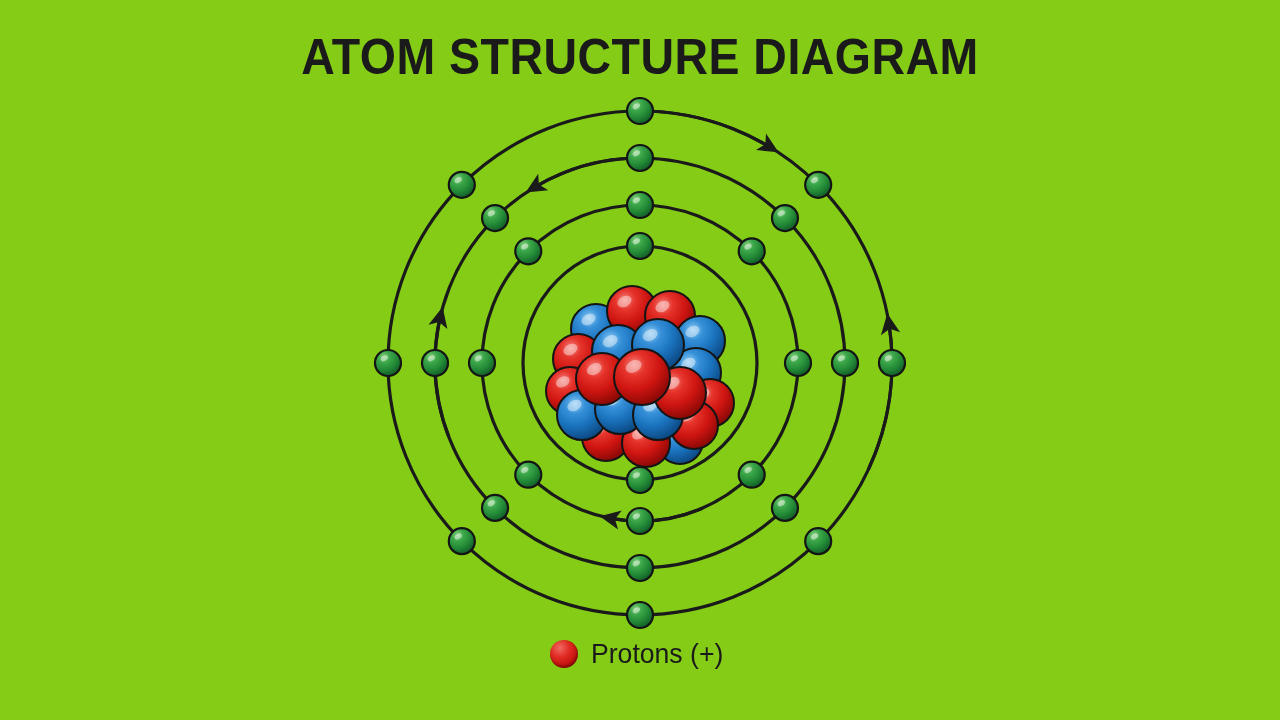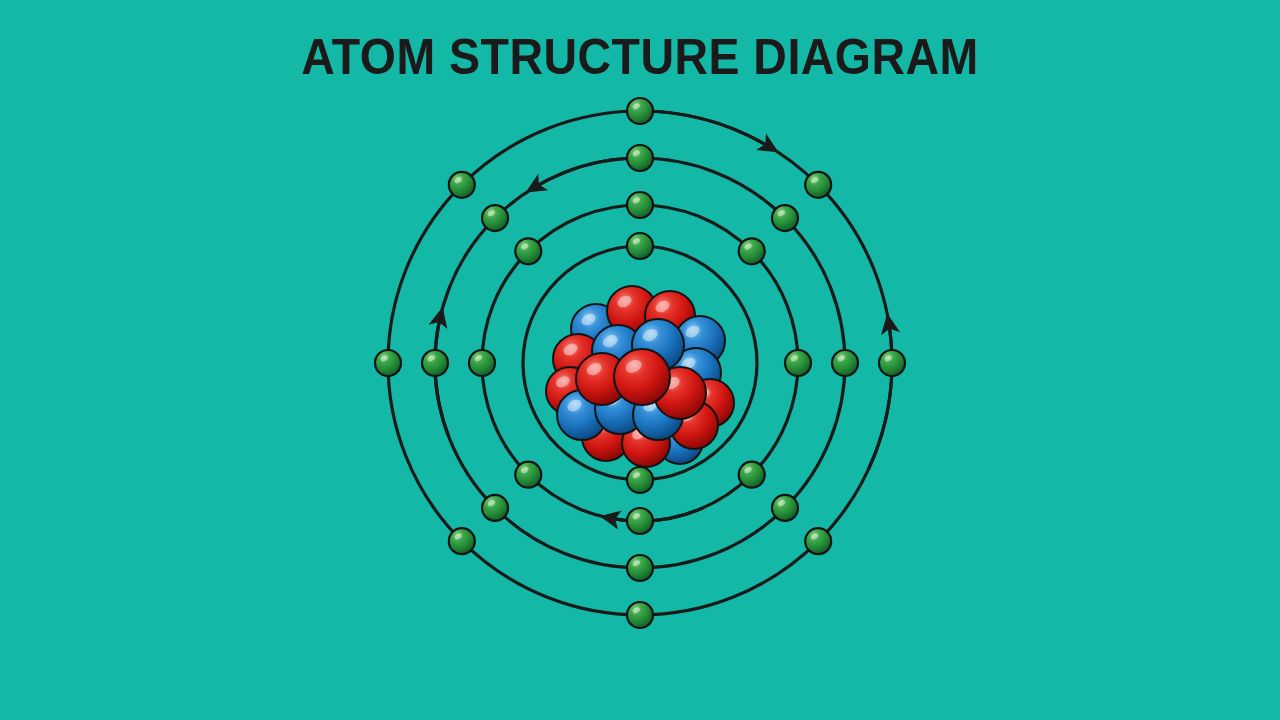--- a/index.html
+++ b/index.html
@@ -14,21 +14,21 @@
     overflow: hidden;
     font-family: "Liberation Sans", sans-serif;
     position: relative;
   }
 
   #stage {
     position: absolute;
     left: 0; top: 0;
     width: 1280px;
     height: 720px;
-    background: #14b8a6;
+    background: #84cc16;
   }
 
   
   #title {
     position: absolute;
     left: 0;
     top: 28px;
     width: 1280px;
     text-align: center;
     font-family: "Liberation Sans", sans-serif;
@@ -327,15 +327,19 @@
           <ellipse cx="384.36" cy="358.32000000000005" rx="3.9" ry="2.6" fill="#ffffff" opacity="0.45" transform="rotate(-30 384.36 358.32000000000005)"></ellipse>
         </g>
         <g>
           <circle cx="461.80909114098995" cy="184.80909114099003" r="13" fill="url(#gradElectron)" stroke="#141414" stroke-width="2.2"></circle>
           <ellipse cx="458.16909114098996" cy="180.12909114099003" rx="3.9" ry="2.6" fill="#ffffff" opacity="0.45" transform="rotate(-30 458.16909114098996 180.12909114099003)"></ellipse>
         </g>
       </g>
   </svg>
 
   <div id="legend">
+    <div class="legend-item">
+      <span class="legend-dot red"></span>
+      <span class="legend-label">Protons (+)</span>
+    </div>
   </div>
 
 </div>
 
 </body></html>

